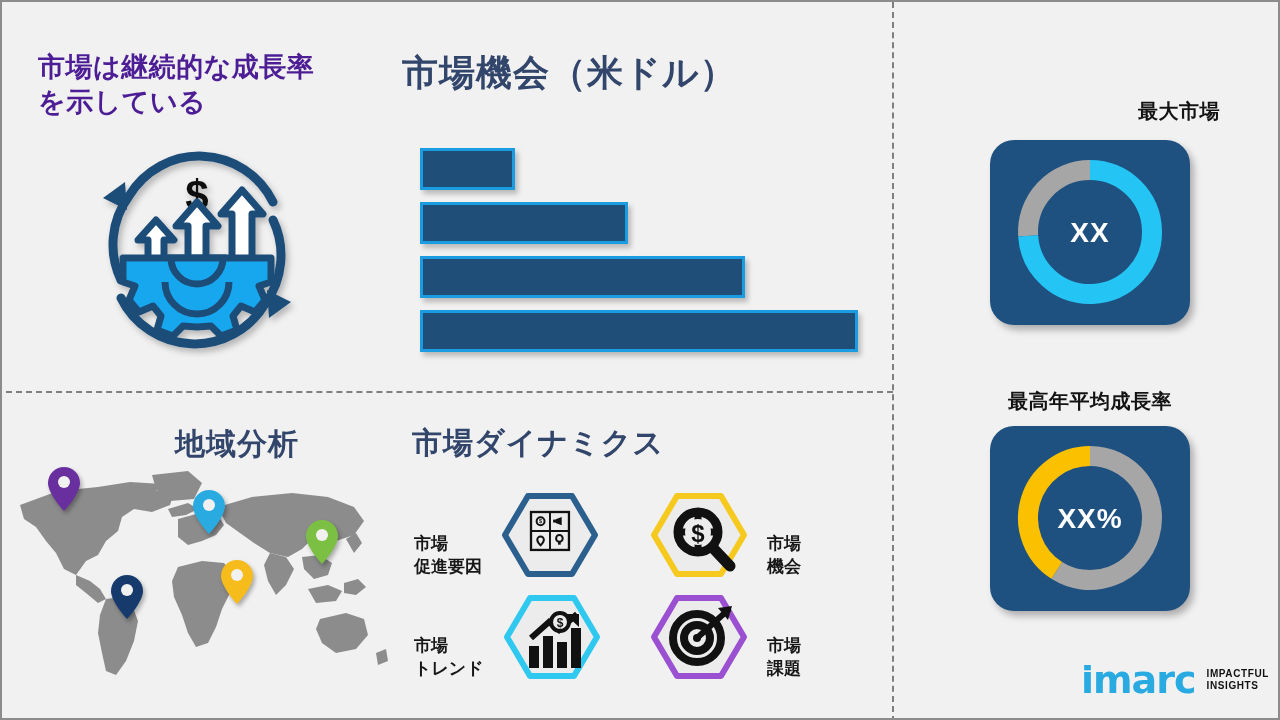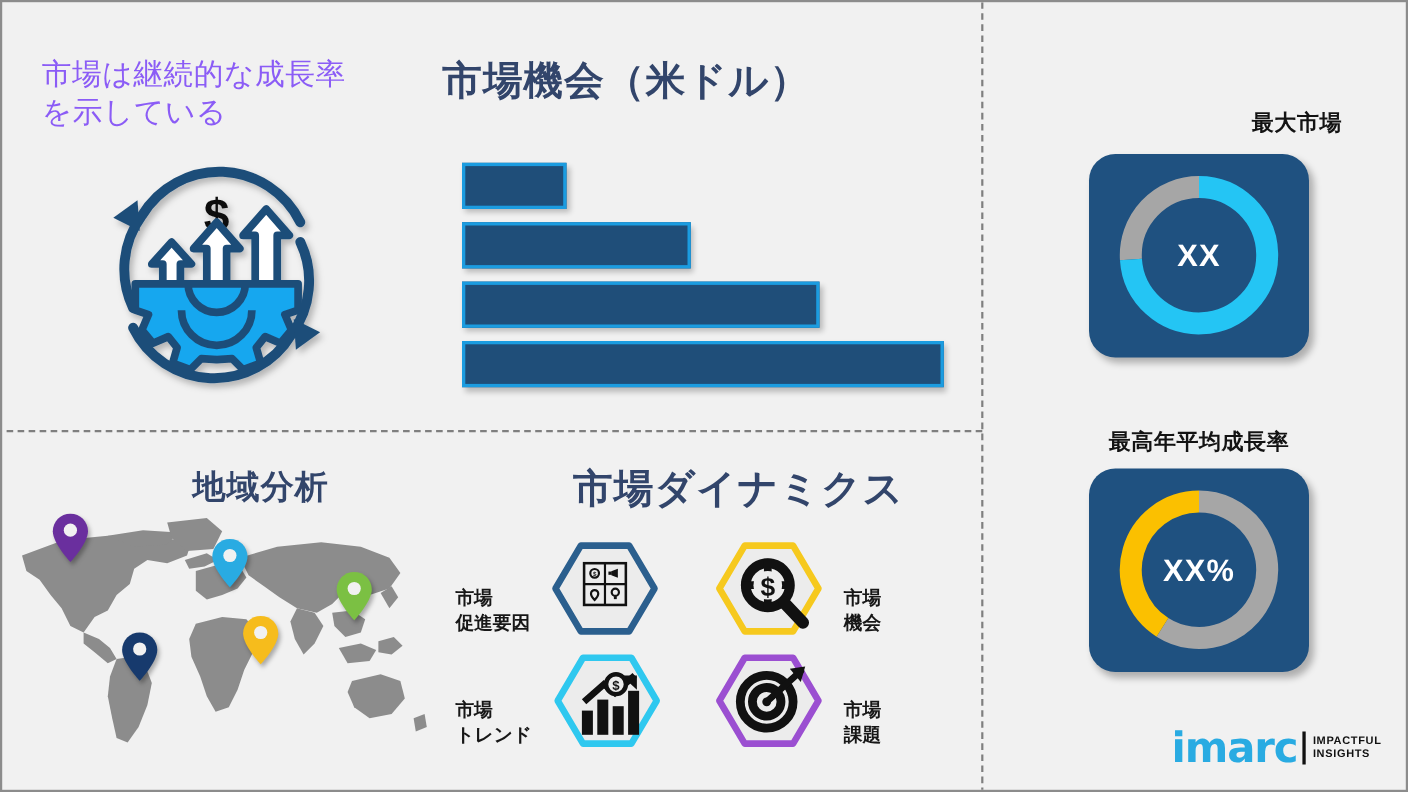--- a/index.html
+++ b/index.html
@@ -37,22 +37,22 @@
     left: 4px;
     top: 389px;
     width: 887px;
     height: 0;
     border-top: 2px dashed #7f7f7f;
   }
 
   
   .hdg-dark {
     position: absolute;
-    color: #8b5cf6;
-    font-weight: normal;
+    color: #4c1d95;
+    font-weight: bold;
     line-height: 1.28;
     letter-spacing: 0.5px;
   }
   .hdg-navy {
     position: absolute;
     color: #32456b;
     font-weight: bold;
     line-height: 1.25;
     letter-spacing: 1px;
   }
@@ -118,23 +118,22 @@
     width: 34px;
     height: 46px;
     filter: drop-shadow(2px 3px 2px rgba(0,0,0,0.3));
   }
 
   
   #q4-title {
     left: 410px;
     top: 422px;
     width: 410px;
-    text-align: right;
-    font-size: 36px;
-    font-family: Liberation Mono, monospace;
+    text-align: left;
+    font-size: 30px;
   }
   .dyn-cell {
     position: absolute;
     display: flex;
     align-items: flex-end;
     gap: 19px;
   }
   .dyn-label {
     font-size: 17px;
     font-weight: bold;
@@ -196,20 +195,21 @@
     display: flex;
     align-items: center;
   }
   #logo-mark {
     font-size: 38px;
     font-weight: bold;
     color: #29abe2;
     letter-spacing: -1px;
     line-height: 1;
     font-family: "DejaVu Sans", sans-serif;
+    margin-left: 16px;
   }
   #logo-rule {
     width: 3px;
     height: 30px;
     background: #111111;
     margin: 0 7px 0 4px;
   }
   #logo-tag {
     font-size: 10px;
     font-weight: bold;

